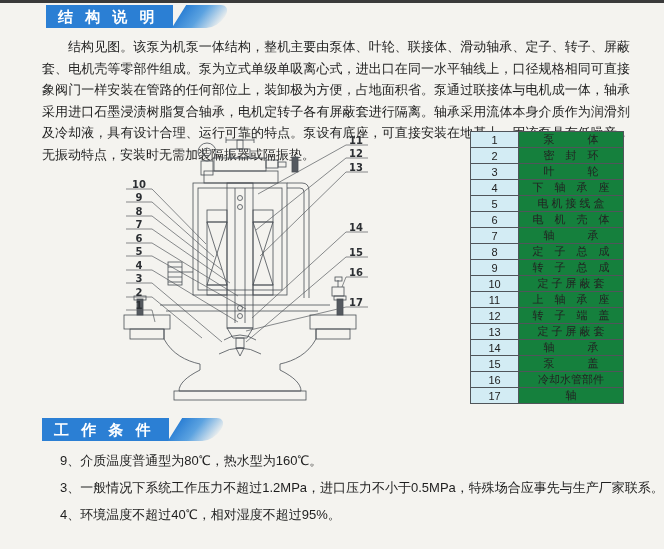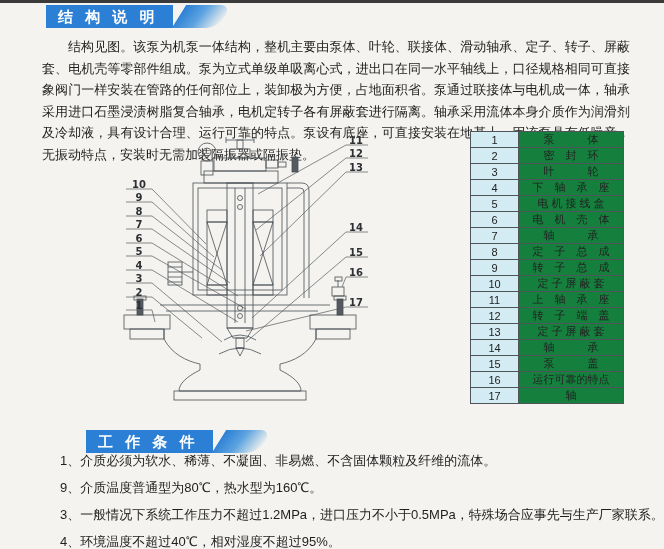--- a/index.html
+++ b/index.html
@@ -25,21 +25,21 @@
   }
   .banner:after{
     content:"";
     position:absolute;right:-52px;top:0;
     width:46px;height:23px;
     background:linear-gradient(100deg,#2b7fd4 0%,#5ba2e0 45%,rgba(181,214,243,0)100%);
     transform:skewX(-32deg);
     border-radius:0 12px 12px 0;
   }
   .banner-1{left:46px;top:5px;}
-  .banner-2{left:42px;top:430px;margin-left:44px;}
+  .banner-2{left:42px;top:418px;}
   
   .para{
     position:absolute;left:40px;top:34px;width:588px;
     margin:2px;
     font-size:13px;line-height:21.5px;
     font-weight:500;
     text-align:justify;
     text-indent:2em;
     color:#1e1e1e;
   }
@@ -281,32 +281,31 @@
       <tr>
           <td class="num">14</td>
           <td class="nm">轴　　　承</td>
         </tr>
       <tr>
           <td class="num">15</td>
           <td class="nm">泵　　　盖</td>
         </tr>
       <tr>
           <td class="num">16</td>
-          <td class="nm">运行可靠的特点</td>
+          <td class="nm">冷却水管部件</td>
         </tr>
       <tr>
           <td class="num">17</td>
           <td class="nm">轴</td>
         </tr>
     </tbody>
   </table>
 
   <div class="banner banner-2">
     <span>工 作 条 件</span>
   </div>
 
   <div class="conds">
-    <div class="cond">1、介质必须为软水、稀薄、不凝固、非易燃、不含固体颗粒及纤维的流体。</div>
     <div class="cond">9、介质温度普通型为80℃，热水型为160℃。</div>
     <div class="cond">3、一般情况下系统工作压力不超过1.2MPa，进口压力不小于0.5MPa，特殊场合应事先与生产厂家联系。</div>
     <div class="cond">4、环境温度不超过40℃，相对湿度不超过95%。</div>
   </div>
 </div>
 
 </body></html>

